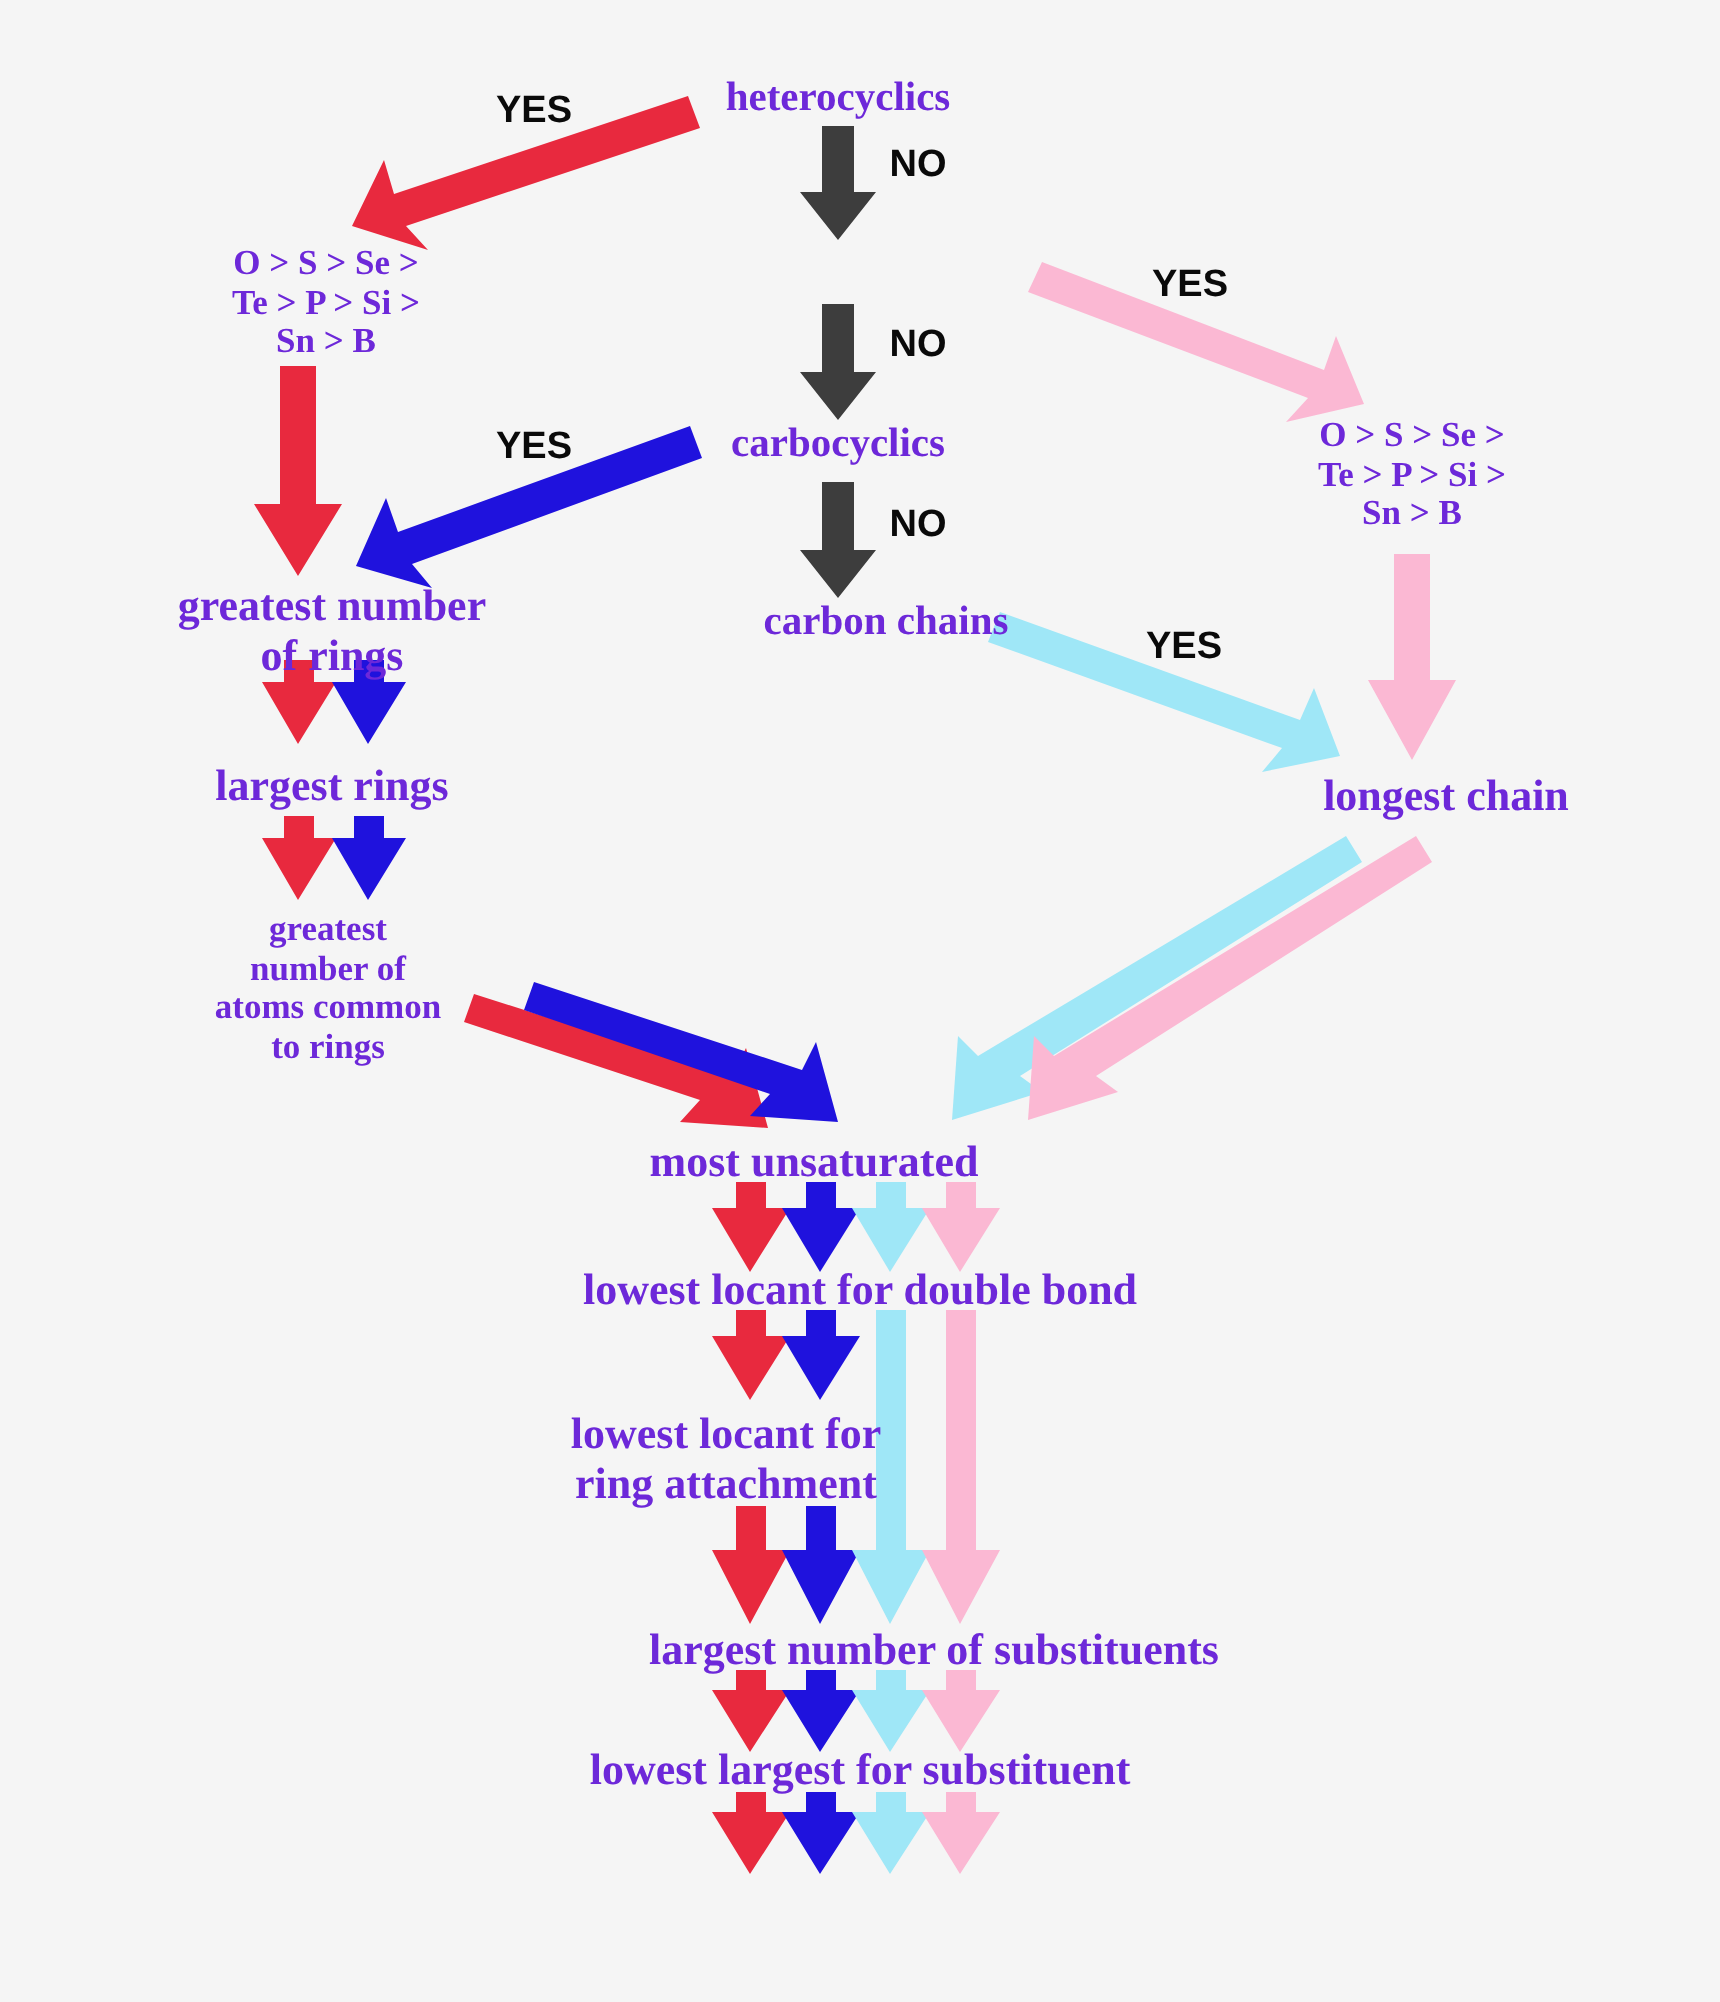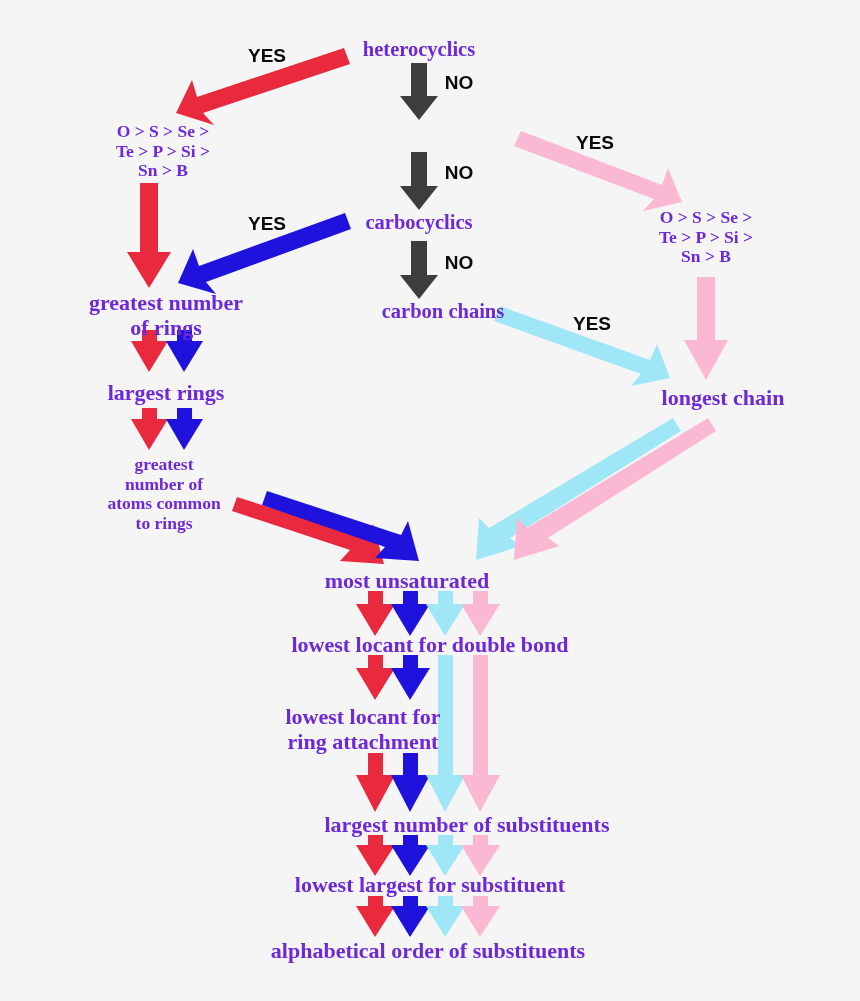--- a/index.html
+++ b/index.html
@@ -167,21 +167,20 @@
 
   <div class="node s18" style="left:430px; top:633px;">lowest locant for double bond</div>
 
   <div class="node s18" style="left:363px; top:705px;">lowest locant for
 ring attachment</div>
 
   <div class="node s18" style="left:435px; top:813px;margin-left:32px;">largest number of substituents</div>
 
   <div class="node s18" style="left:430px; top:873px;">lowest largest for substituent</div>
 
-  <div class="node s18" style="left:428px; top:939px;">alphabetical order of substituents</div>
 
   <div class="lbl s19" style="left:267px; top:45px;">YES</div>
 
   <div class="lbl s19" style="left:459px; top:72px;">NO</div>
 
   <div class="lbl s19" style="left:595px; top:132px;">YES</div>
 
   <div class="lbl s19" style="left:459px; top:162px;">NO</div>
 
   <div class="lbl s19" style="left:267px; top:213px;">YES</div>

